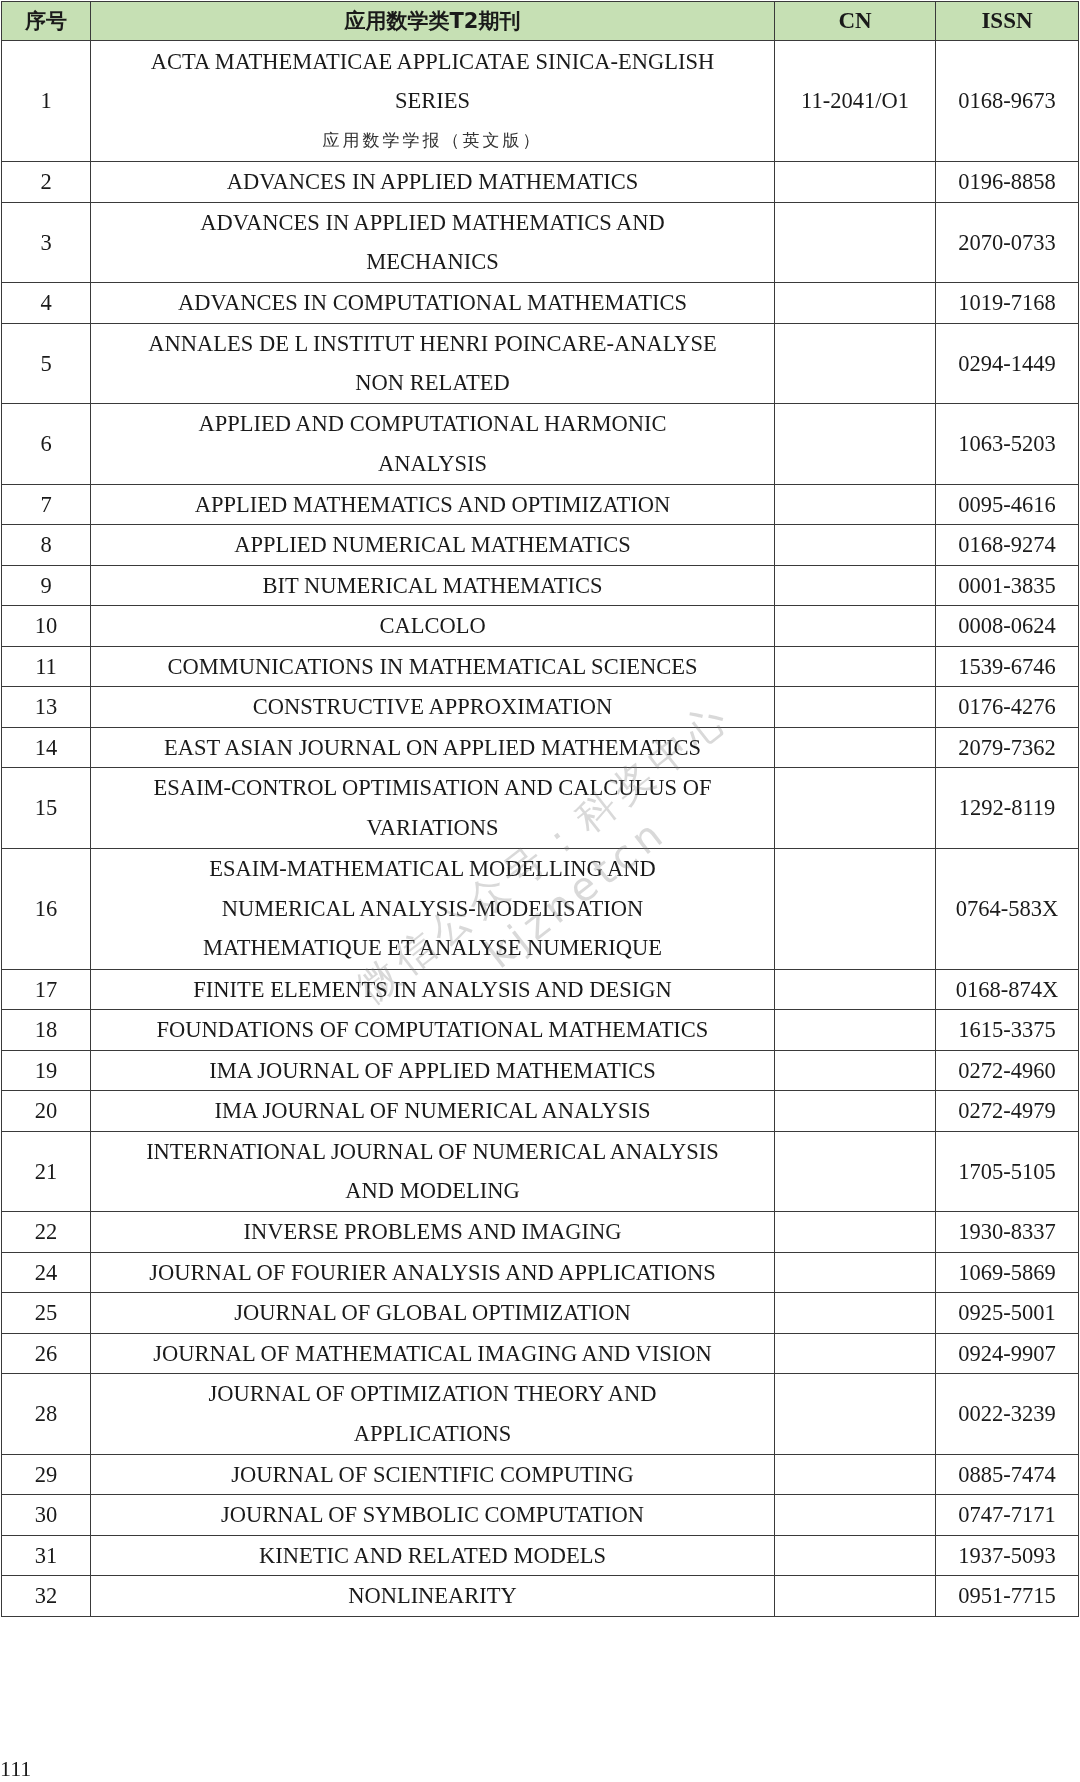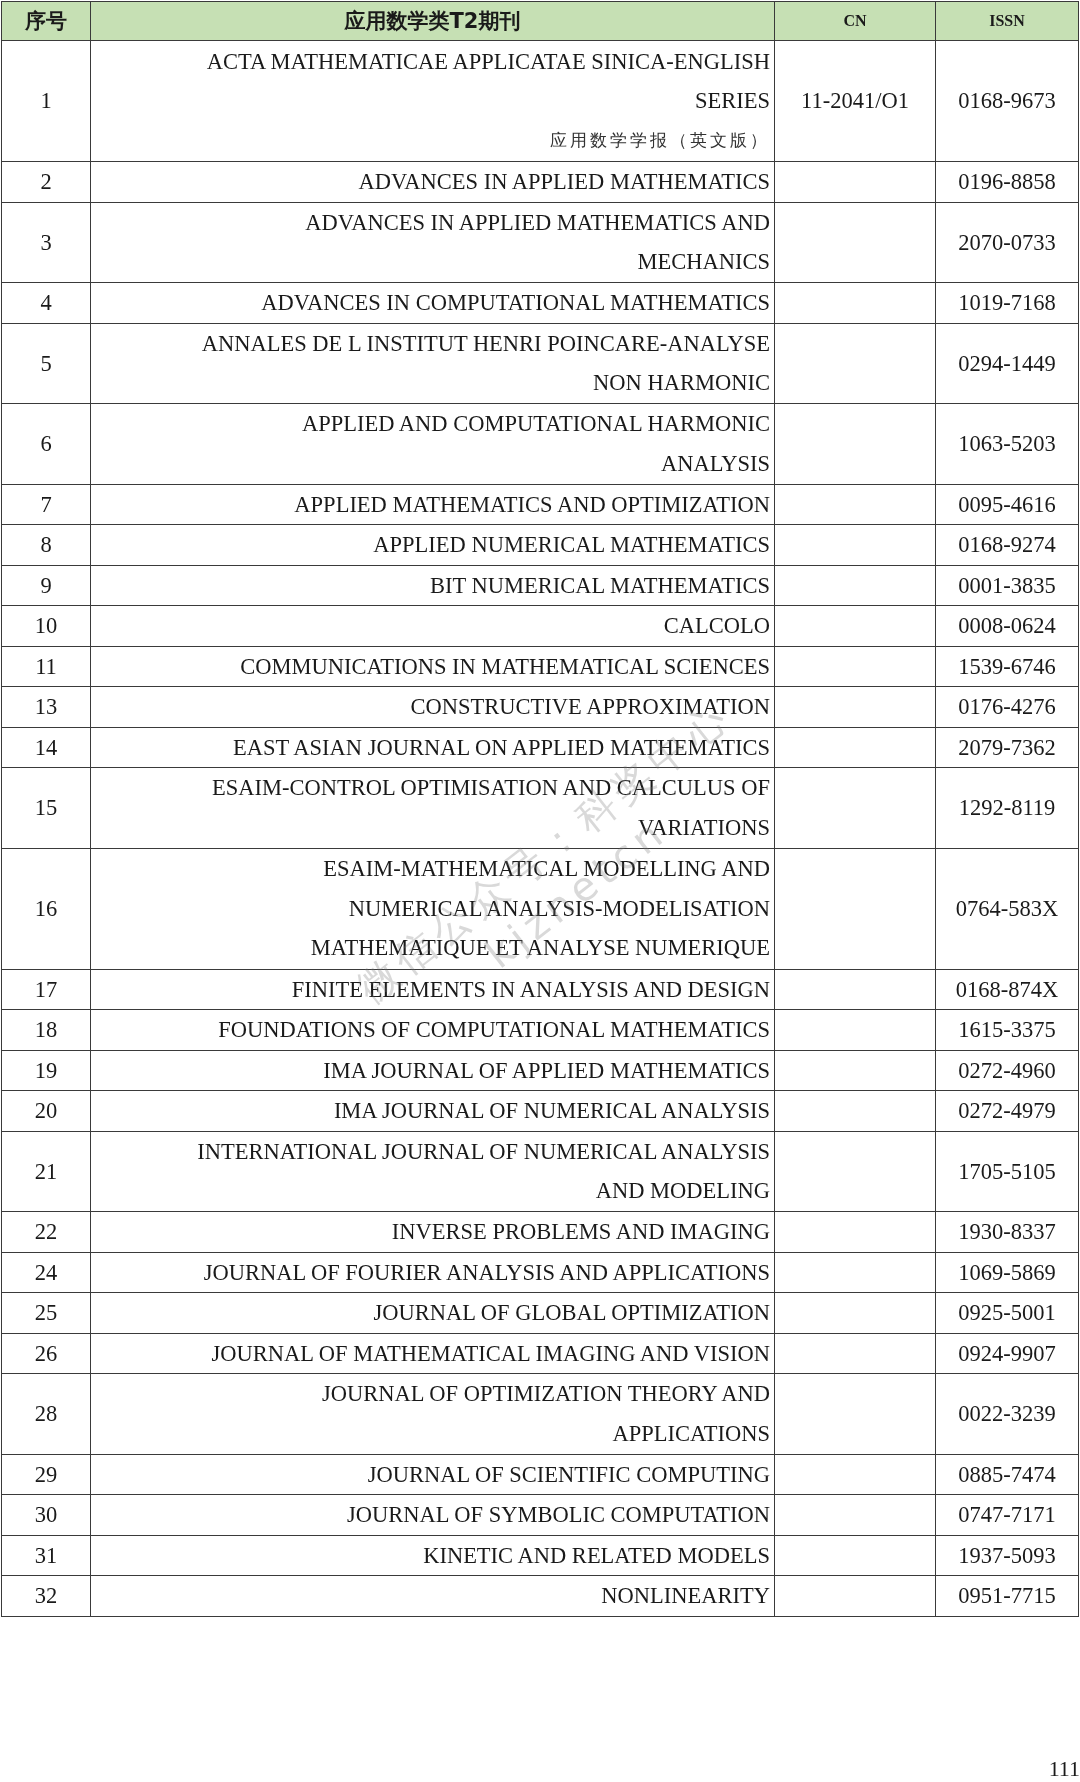--- a/index.html
+++ b/index.html
@@ -4,29 +4,29 @@
 <style>
   html, body { margin: 0; padding: 0; background: #ffffff; }
   body { width: 1080px; height: 1782px; position: relative; overflow: hidden;
          font-family: "Liberation Serif", "DejaVu Serif", serif; color: #1a1a1a; }
   table { position: absolute; left: 1px; top: 1px; width: 1077px; border-collapse: collapse; table-layout: fixed; }
   col.c-no { width: 89px; }
   col.c-title { width: 684px; }
   col.c-cn { width: 161px; }
   col.c-issn { width: 143px; }
   th, td { border: 1.6px solid #3a3a3a; text-align: center; vertical-align: middle; padding: 0 4px; }
-  th { background: #c6e0b4; height: 38px; font-weight: bold; font-size: 16px; }
+  th { background: #c6e0b4; height: 38px; font-weight: bold; font-size: 23px; }
   th.cjk { font-family: "DejaVu Sans", sans-serif; font-size: 21px; }
   td { font-size: 22.5px; line-height: 39.5px; }
   tr.h1 td { height: 39px; }
   tr.h2 td { height: 79.5px; }
   tr.h3 td { height: 120px; }
-  td.title span.line { display: block; text-align: right; }
+  td.title span.line { display: block; }
   td.title span.cn { font-family: "DejaVu Sans", sans-serif; font-size: 17px; letter-spacing: 3px; color: #333; }
-  .page-no { position: absolute; top: 1756px; left: 0; width: 1080px; text-align: right; font-size: 22px; }
+  .page-no { position: absolute; top: 1756px; left: 0; width: 1080px; text-align: left; font-size: 22px; }
   .watermark { position: absolute; left: 300px; top: 820px; width: 520px; transform: rotate(-38deg); transform-origin: center;
                color: rgba(120,120,120,0.28); font-family: "DejaVu Sans", sans-serif; font-size: 40px; line-height: 52px;
                text-align: center; pointer-events: none; letter-spacing: 6px; }
 </style>
 </head>
 <body>
 
 <table>
   <colgroup>
     <col class="c-no">
@@ -75,21 +75,21 @@
         <td class="title">
           <span class="line">ADVANCES IN COMPUTATIONAL MATHEMATICS</span>
         </td>
         <td></td>
         <td>1019-7168</td>
       </tr>
       <tr class="h2">
         <td>5</td>
         <td class="title">
           <span class="line">ANNALES DE L INSTITUT HENRI POINCARE-ANALYSE</span>
-          <span class="line">NON HARMONIC</span>
+          <span class="line">NON RELATED</span>
         </td>
         <td></td>
         <td>0294-1449</td>
       </tr>
       <tr class="h2">
         <td>6</td>
         <td class="title">
           <span class="line">APPLIED AND COMPUTATIONAL HARMONIC</span>
           <span class="line">ANALYSIS</span>
         </td>

